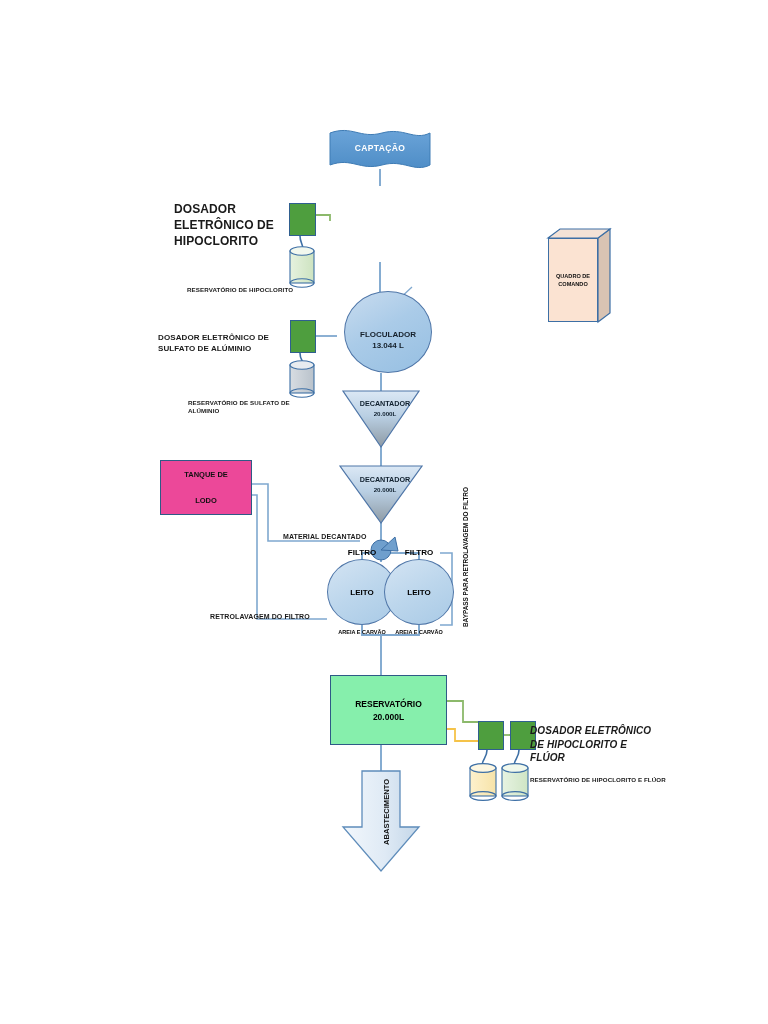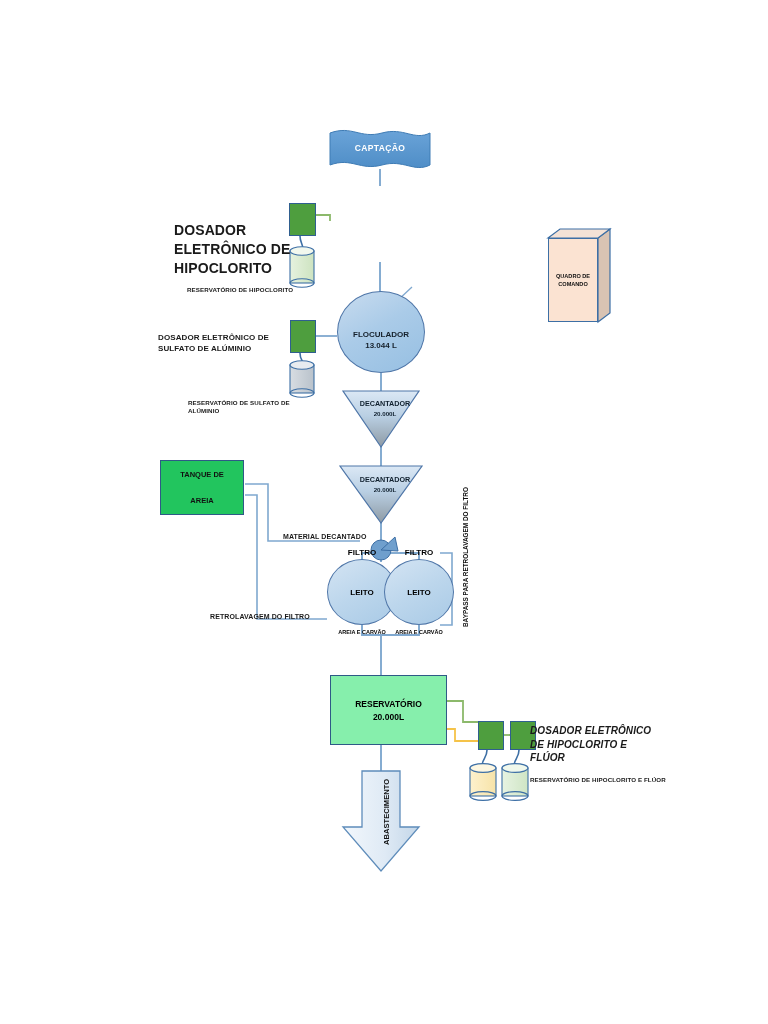--- a/index.html
+++ b/index.html
@@ -43,43 +43,43 @@
     border: 1.2px solid #4f76a8;
     background: linear-gradient(150deg,#c9dcef 0%, #aacbe8 45%, #96bfe2 100%);
     display: flex; flex-direction: column;
     align-items: center; justify-content: center;
     text-align: center;
   }
   .circ .t1 { font-size: 8px; font-weight: bold; color:#15202b; }
   .circ .t2 { font-size: 8px; font-weight: bold; color:#15202b; margin-top:2px; }
 
   #tanque-contato { left: 333px; top: 155px; width: 94px; height: 78px; }
-  #floculador     { left: 337px; top: 262px; width: 88px; height: 82px; }
+  #floculador     { left: 344px; top: 262px; width: 88px; height: 82px; }
 
   .filtro {
     width: 70px; height: 66px;
     background: linear-gradient(150deg,#d4e4f3 0%, #bcd6ec 50%, #a9cae6 100%);
     gap: 28px;
   }
   #filtro-1 { left: 327px; top: 530px; }
   #filtro-2 { left: 384px; top: 530px; }
   .filtro .f1 { font-size: 8px; font-weight: bold; }
   .filtro .f2 { font-size: 8px; font-weight: bold; margin-top: 3px;}
   .filtro .f3 { font-size: 5.5px; font-weight: bold; margin-top: 4px; line-height:1.25;}
 
   
   .boxnode {
     position: absolute;
     display:flex; flex-direction:column;
     align-items:center; justify-content:center;
     text-align:center;
   }
   #tanque-lodo {
-    left: 160px; top: 431px; width: 84px; height: 55px;
-    background:#22c55e; border: 1.4px solid #2e5a86; gap: 15px;
+    left: 160px; top: 431px; width: 92px; height: 55px;
+    background:#ec4899; border: 1.4px solid #2e5a86; gap: 15px;
   }
   #tanque-lodo .b1, #tanque-lodo .b2 { font-size: 7.5px; font-weight:bold; color:#111; }
   #tanque-lodo .b2 { margin-top:2px; }
 
   #reservatorio {
     left: 330px; top: 646px; width: 117px; height: 70px;
     background:#86efac; border: 1.4px solid #2e5a86;
   }
   #reservatorio .r1 { font-size: 8.5px; font-weight:bold; }
   #reservatorio .r2 { font-size: 8.5px; font-weight:bold; margin-top:3px; }
@@ -98,21 +98,21 @@
   .doser {
     position:absolute; background:#4e9e3e;
     border:1.2px solid #2f5f8f;
   }
   #doser-hipo  { left: 289px; top: 174px; width: 27px; height: 33px; }
   #doser-sulf  { left: 290px; top: 291px; width: 26px; height: 33px; }
   #doser-f1    { left: 478px; top: 692px; width: 26px; height: 29px; }
   #doser-f2    { left: 510px; top: 692px; width: 26px; height: 29px; }
 
   
-  #lbl-dosador-hipo  { left: 174px; top: 192px; width: 130px; font-size: 14px; }
+  #lbl-dosador-hipo  { left: 174px; top: 172px; width: 130px; font-size: 12px; }
   #lbl-res-hipo      { left: 187px; top: 257px; width: 160px; font-size: 6.2px; }
   #lbl-dosador-sulf  { left: 158px; top: 304px; width: 140px; font-size: 8px; }
   #lbl-res-sulf      { left: 188px; top: 370px; width: 120px; font-size: 6.2px; }
   #lbl-material-dec  { left: 283px; top: 503px; width: 130px; font-size: 7px; }
   #lbl-retrolavagem  { left: 210px; top: 583px; width: 160px; font-size: 7px; }
   #lbl-dosador-fluor { left: 530px; top: 695px; width: 130px; font-size: 10px; font-style: italic; }
   #lbl-res-fluor     { left: 530px; top: 747px; width: 140px; font-size: 6.2px; }
 
   
   .vlbl {
@@ -287,21 +287,21 @@
   </div>
 
   <div class="dectxt" id="dec1-t1">DECANTADOR</div>
   <div class="dectxt" id="dec1-t2">20.000L</div>
 
   <div class="dectxt" id="dec2-t1">DECANTADOR</div>
   <div class="dectxt" id="dec2-t2">20.000L</div>
 
   <div class="boxnode" id="tanque-lodo">
     <div class="b1">TANQUE DE</div>
-    <div class="b2">AREIA</div>
+    <div class="b2">LODO</div>
   </div>
 
   <div class="circ filtro" id="filtro-1">
     <div class="f1">FILTRO</div>
     <div class="f2">LEITO</div>
     <div class="f3">AREIA E CARVÃO</div>
   </div>
   <div class="circ filtro" id="filtro-2">
     <div class="f1">FILTRO</div>
     <div class="f2">LEITO</div>

